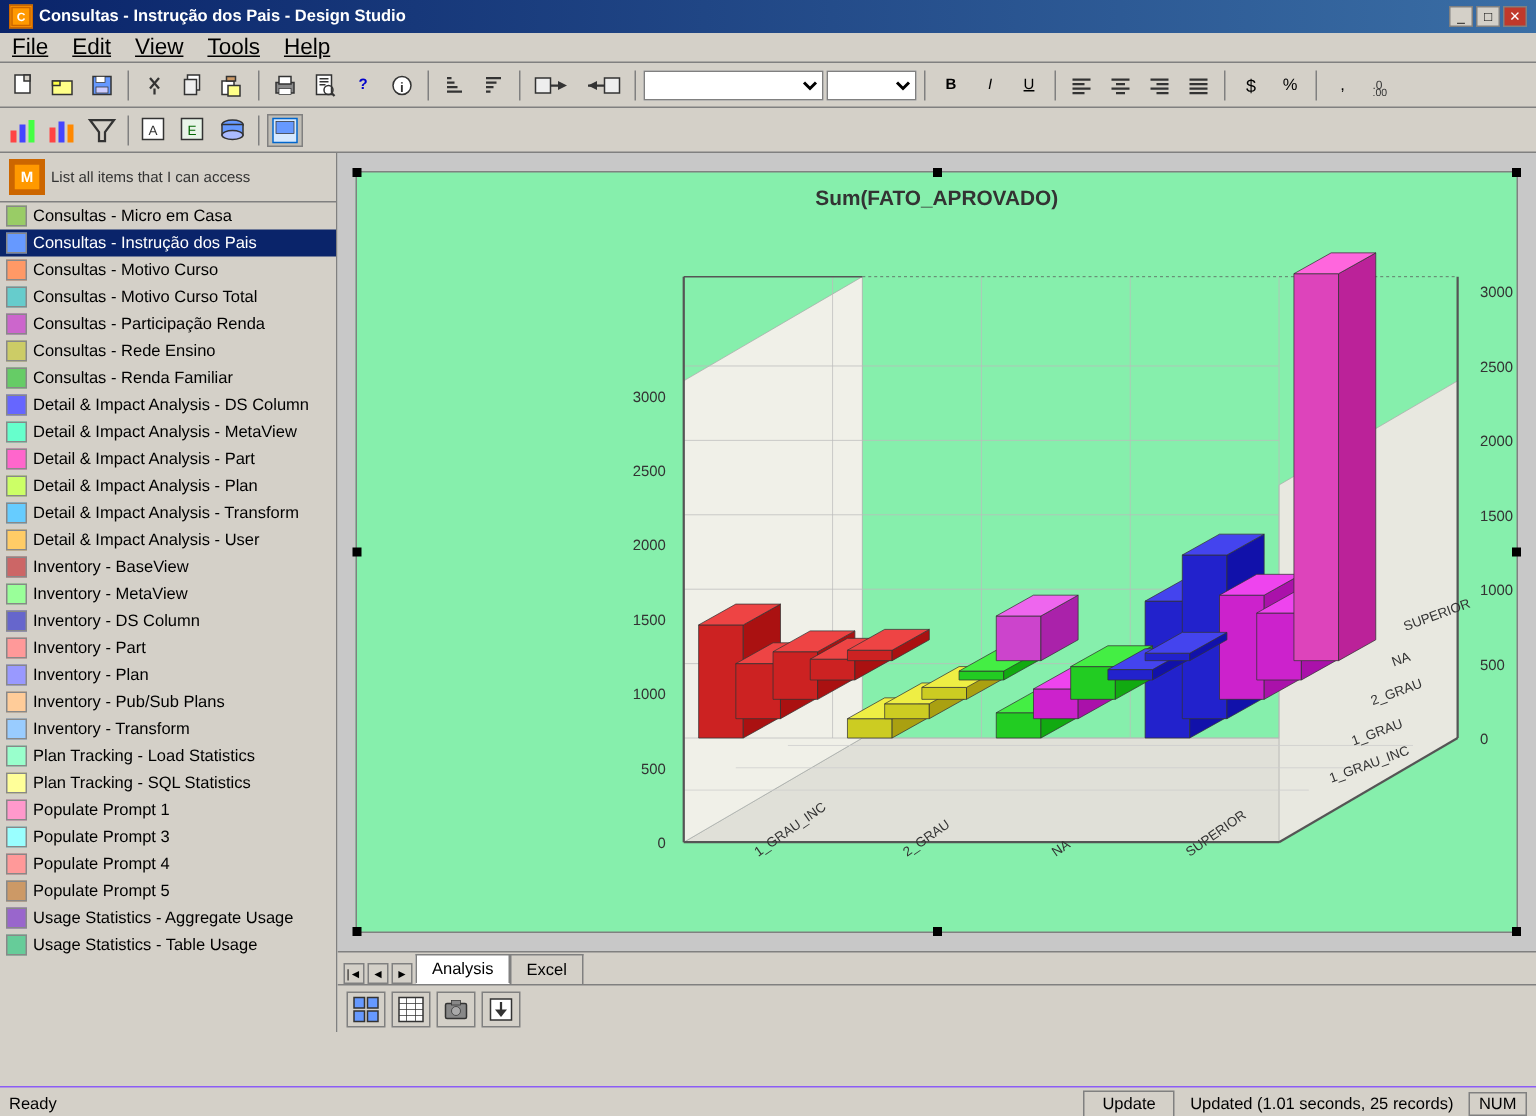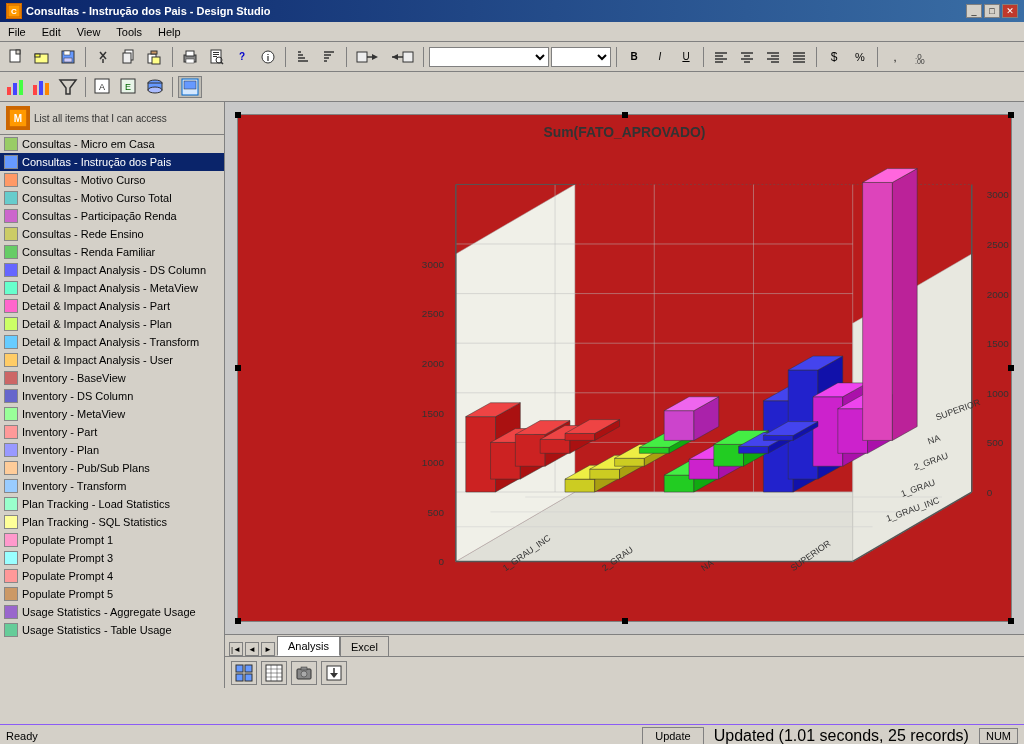--- a/index.html
+++ b/index.html
@@ -23,21 +23,21 @@
     
     .menu-bar {
       background: #d4d0c8;
       border-bottom: 1px solid #808080;
       display: flex;
       padding: 2px 4px;
       gap: 8px;
       height: 20px;
       align-items: center;
     }
-    .menu-item { font-size: 11px; padding: 1px 4px; cursor: pointer; }
+    .menu-item { font-size: 15px; padding: 1px 4px; cursor: pointer; text-decoration: underline; }
 
     
     .toolbar-row {
       background: #d4d0c8;
       border-bottom: 1px solid #808080;
       display: flex;
       align-items: center;
       padding: 2px 4px;
       gap: 2px;
       height: 30px;
@@ -139,21 +139,21 @@
       flex-direction: column;
       overflow: hidden;
     }
     .chart-area {
       flex: 1;
       background: #c8c8c8;
       position: relative;
       overflow: hidden;
     }
     .chart-container {
-      background: #b91c1c;
+      background: #86efac;
       border: 1px solid #808080;
       margin: 12px;
       height: calc(100% - 24px);
       position: relative;
       display: flex;
       align-items: center;
       justify-content: flex-end;
     }
     
     .handle {
@@ -218,21 +218,21 @@
     .status-right { display: flex; align-items: center; gap: 4px; }
     .update-btn {
       padding: 2px 12px;
       background: #d4d0c8;
       border: 1px solid #808080;
       cursor: pointer;
       font-size: 11px;
       height: 18px;
     }
     .status-text {
-      font-size: 16px;
+      font-size: 11px;
       padding: 0 6px;
       text-align: right;
     }
     .num-badge {
       background: #d4d0c8;
       border: 1px solid #808080;
       padding: 1px 6px;
       font-size: 11px;
     }
 
@@ -555,26 +555,26 @@
         </div>
         <div class="sidebar-item">
           <div class="sidebar-item-icon doc" style="background: rgb(255, 204, 102); border: 1px solid rgb(136, 136, 136);"></div>
           <span>Detail &amp; Impact Analysis - User</span>
         </div>
         <div class="sidebar-item">
           <div class="sidebar-item-icon doc" style="background: rgb(204, 102, 102); border: 1px solid rgb(136, 136, 136);"></div>
           <span>Inventory - BaseView</span>
         </div>
         <div class="sidebar-item">
+          <div class="sidebar-item-icon doc" style="background: rgb(153, 255, 153); border: 1px solid rgb(136, 136, 136);"></div>
+          <span>Inventory - MetaView</span>
+        </div>
+        <div class="sidebar-item">
           <div class="sidebar-item-icon doc" style="background: rgb(102, 102, 204); border: 1px solid rgb(136, 136, 136);"></div>
           <span>Inventory - DS Column</span>
-        </div>
-        <div class="sidebar-item">
-          <div class="sidebar-item-icon doc" style="background: rgb(153, 255, 153); border: 1px solid rgb(136, 136, 136);"></div>
-          <span>Inventory - MetaView</span>
         </div>
         <div class="sidebar-item">
           <div class="sidebar-item-icon doc" style="background: rgb(255, 153, 153); border: 1px solid rgb(136, 136, 136);"></div>
           <span>Inventory - Part</span>
         </div>
         <div class="sidebar-item">
           <div class="sidebar-item-icon doc" style="background: rgb(153, 153, 255); border: 1px solid rgb(136, 136, 136);"></div>
           <span>Inventory - Plan</span>
         </div>
         <div class="sidebar-item">

